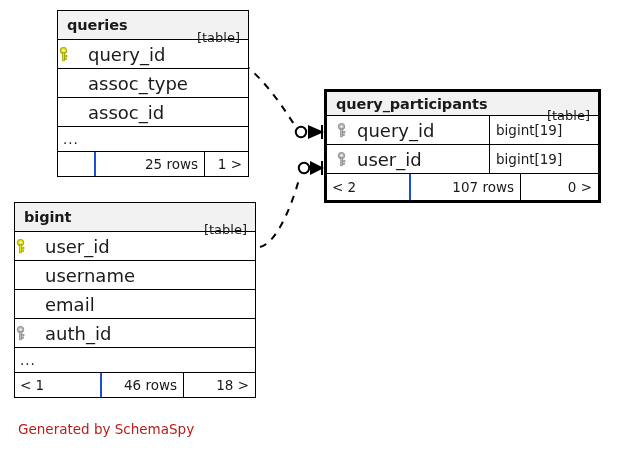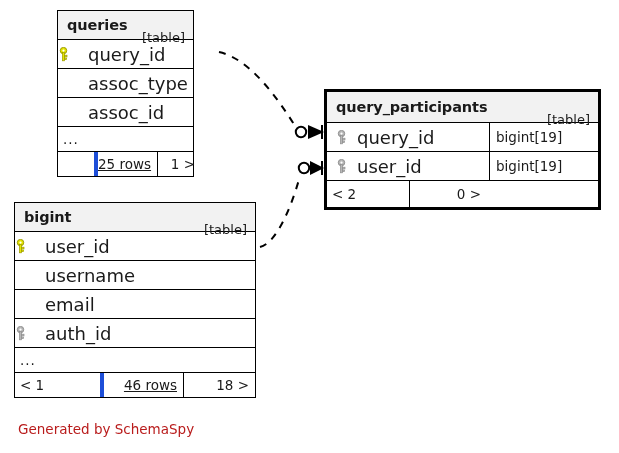--- a/index.html
+++ b/index.html
@@ -136,44 +136,43 @@
     box-sizing: border-box;
     white-space: nowrap;
   }
   .foot-left {
     justify-content: flex-start;
     padding-left: 5px;
   }
   .foot-mid {
     justify-content: flex-end;
     padding-right: 6px;
-    border-left: 4px solid #1d4ed8;
-    text-decoration: underline;
+    border-left: 2px solid #1d4ed8;
   }
   .foot-right {
     justify-content: flex-end;
     padding-right: 6px;
     border-left: 1px solid #000000;
   }
 
   
-  #tbl-queries { left: 57px; top: 10px; width: 137px; }
+  #tbl-queries { left: 57px; top: 10px; width: 192px; }
   #tbl-queries .foot-left  { flex: 0 0 36px; }
   #tbl-queries .foot-mid   { flex: 1 1 auto; }
   #tbl-queries .foot-right { flex: 0 0 44px; }
 
   
   #tbl-users { left: 14px; top: 202px; width: 242px; }
   #tbl-users .foot-left  { flex: 0 0 85px; }
   #tbl-users .foot-mid   { flex: 1 1 auto; }
   #tbl-users .foot-right { flex: 0 0 72px; }
 
   
   #tbl-qp { left: 324px; top: 89px; width: 277px; }
-  #tbl-qp .tbl-header { height: 31px; }
+  #tbl-qp .tbl-header { height: 24px; }
   #tbl-qp .col-type { flex: 0 0 78px; justify-content: flex-start; }
   #tbl-qp .foot-row { height: 26px; }
   #tbl-qp .foot-left  { flex: 0 0 82px; }
   #tbl-qp .foot-mid   { flex: 1 1 auto; }
   #tbl-qp .foot-right { flex: 0 0 78px; }
 
   
   .key-icon { display: block; }
 
   
@@ -344,19 +343,20 @@
             <rect x="6.6" y="11.0" width="2.0" height="1.6" fill="#b8b8b8" stroke="#8f8f8f" stroke-width="0.7"></rect>
           </svg>
         </span>
         <span class="col-name">user_id</span>
       </span>
       <span class="col-type">bigint[19]</span>
     </div>
 
     <div class="foot-row">
       <span class="foot-cell foot-left">&lt; 2</span>
+      <span class="foot-cell foot-mid">107 rows</span>
       <span class="foot-cell foot-right">0 &gt;</span>
     </div>
   </div>
 
   <div id="credit">Generated by SchemaSpy</div>
 
 </div>
 
 </body></html>

